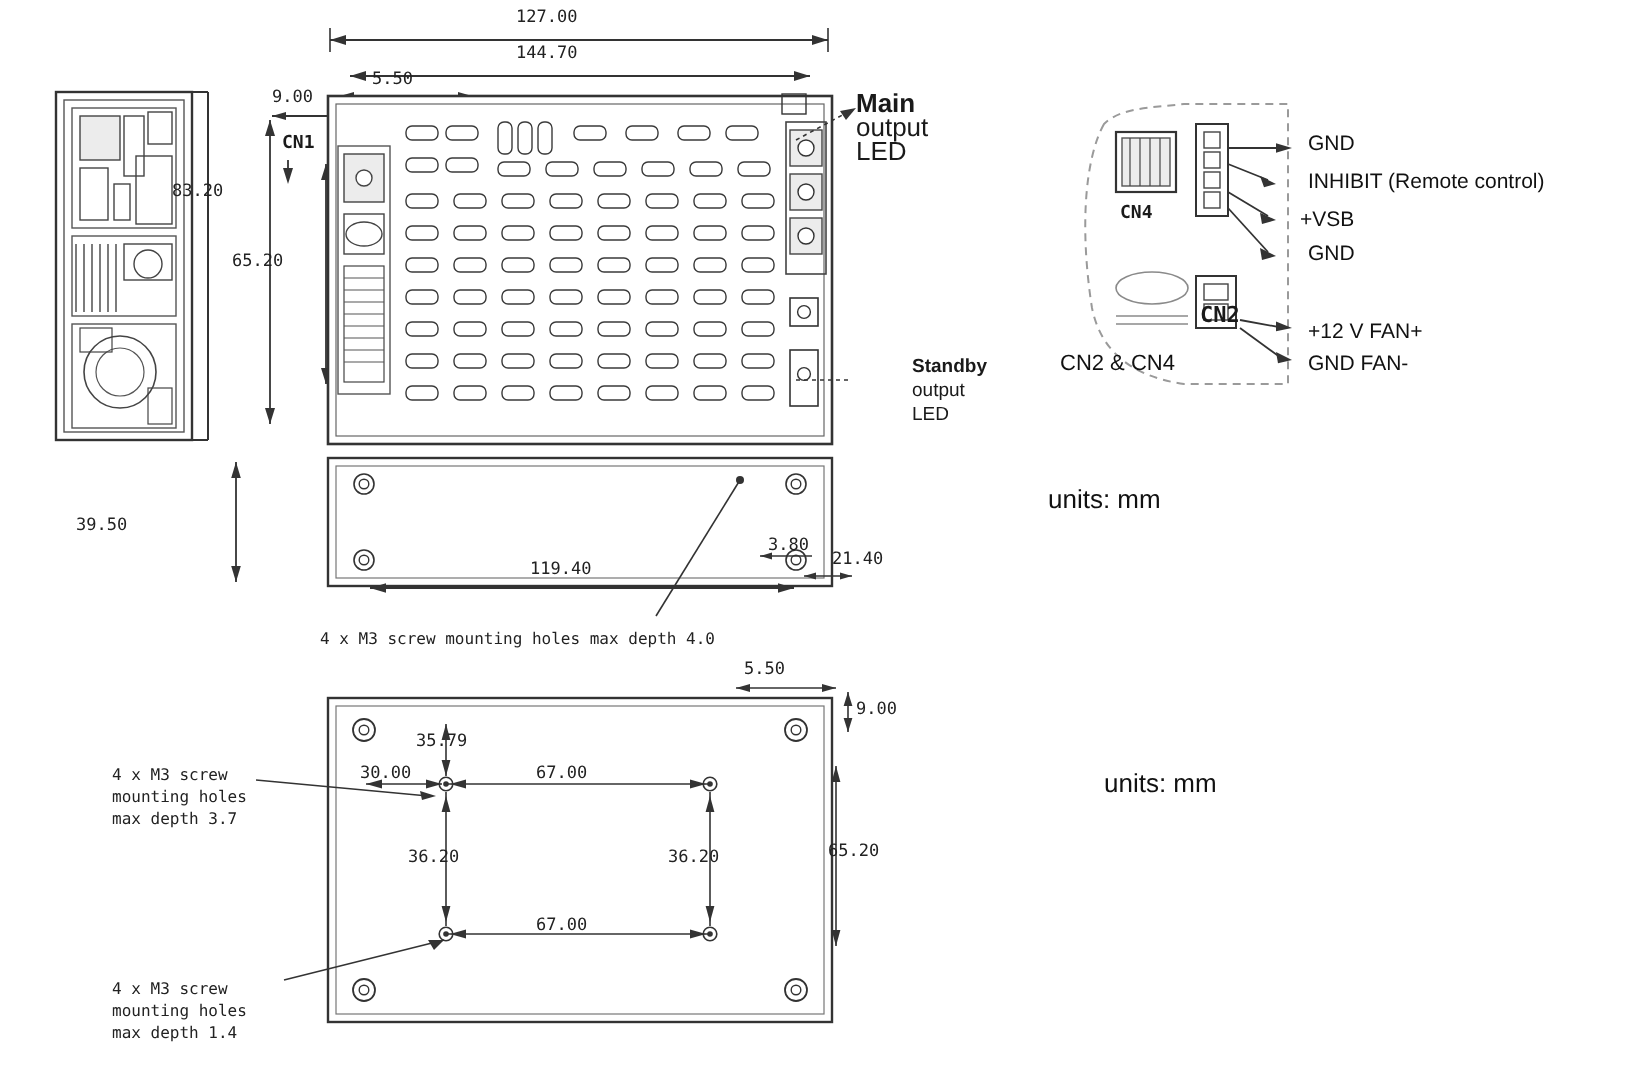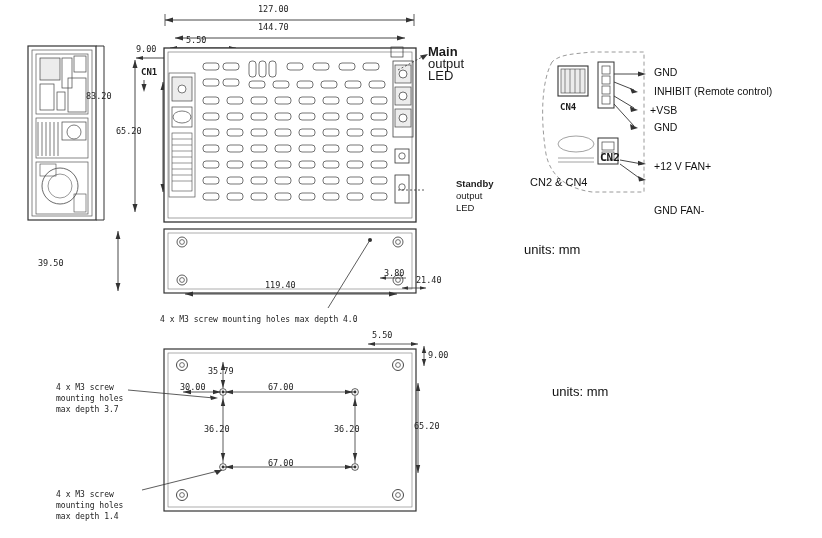--- a/index.html
+++ b/index.html
@@ -477,16 +477,16 @@
     <polygon points="34,104 26,100.8 26,105.6" fill="#333"></polygon>
     <polygon points="34,120 26,116 27,121.6" fill="#333"></polygon>
   </svg>
 </div>
 
 <div class="abs sans lbl-sans" style="left:654px;top:66px;">GND</div>
 <div class="abs sans lbl-sans" style="left:654px;top:85px;">INHIBIT (Remote control)</div>
 <div class="abs sans lbl-sans" style="left:650px;top:104px;">+VSB</div>
 <div class="abs sans lbl-sans" style="left:654px;top:121px;">GND</div>
 <div class="abs sans lbl-sans" style="left:654px;top:160px;">+12 V FAN+</div>
-<div class="abs sans lbl-sans" style="left:654px;top:176px;margin-top:28px;">GND FAN-</div>
+<div class="abs sans lbl-sans" style="left:654px;top:176px;">GND FAN-</div>
 
 <div class="abs sans units" style="left:524px;top:242px;">units: mm</div>
 <div class="abs sans units" style="left:552px;top:384px;">units: mm</div>
 
 </body></html>

